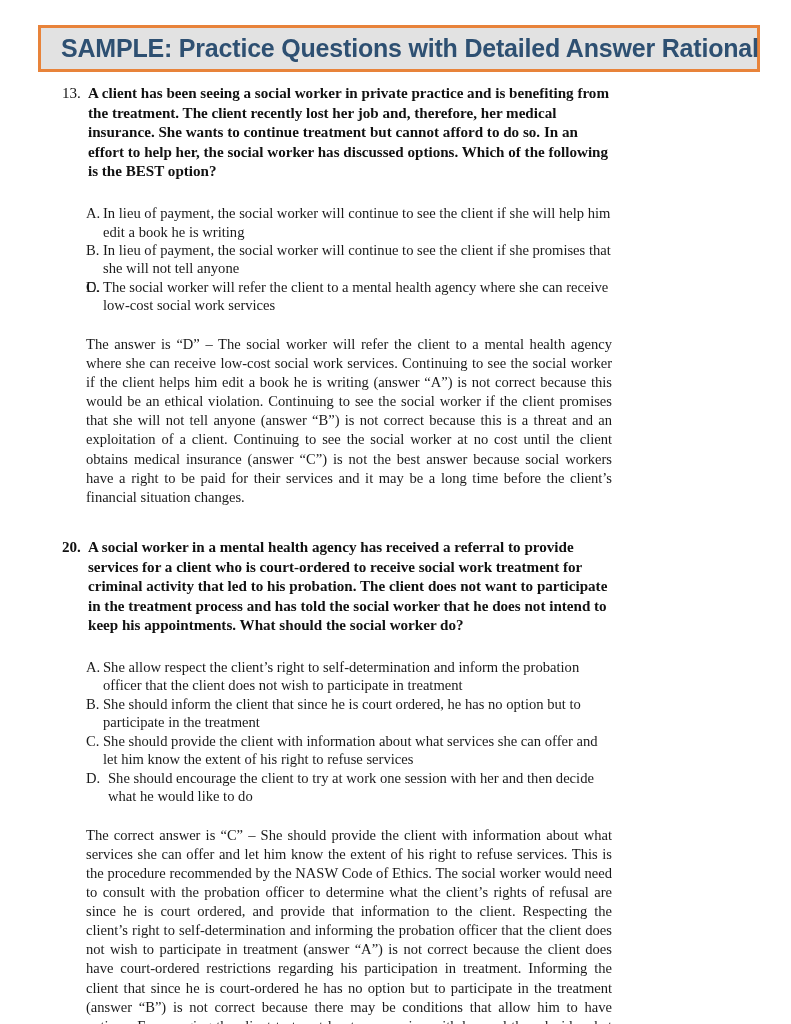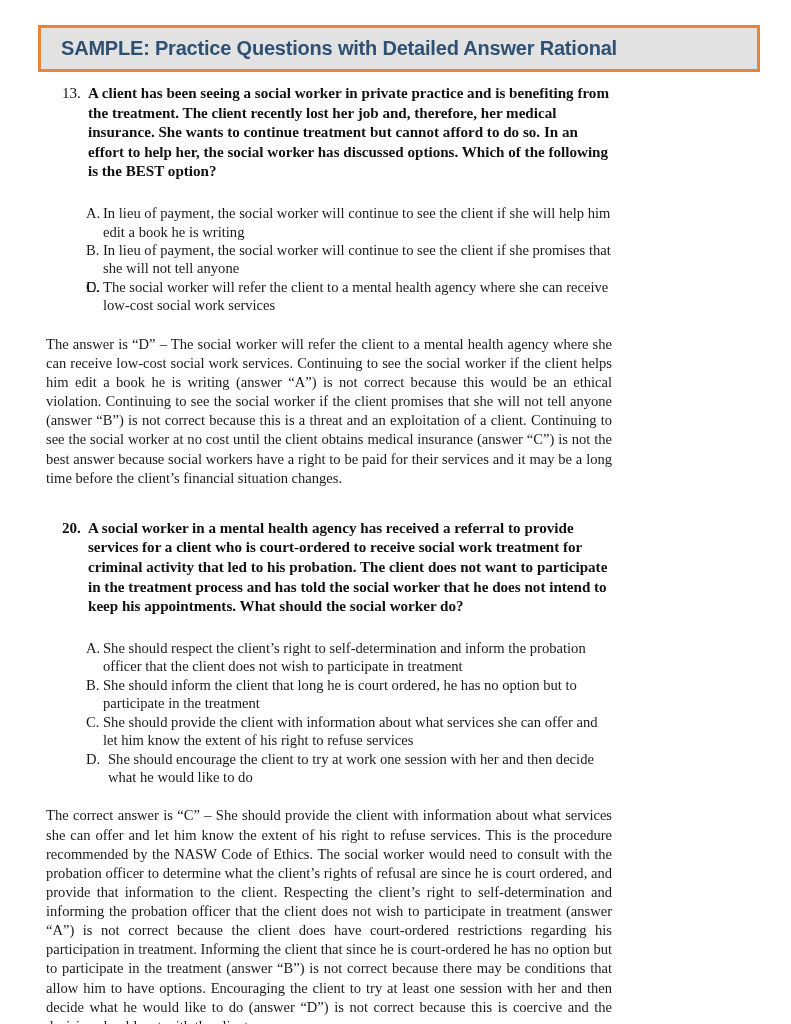--- a/index.html
+++ b/index.html
@@ -32,21 +32,21 @@
     box-sizing: border-box;
     border: 3px solid #e8833a;
     background: #e2e2e2;
     display: flex;
     align-items: center;
     padding-left: 20px;
   }
   .banner-title {
     font-family: "Liberation Sans", "DejaVu Sans", sans-serif;
     font-weight: bold;
-    font-size: 20px;
+    font-size: 25px;
     letter-spacing: -0.2px;
     color: #2e5072;
     white-space: nowrap;
   }
 
   
   .content {
     position: absolute;
     left: 16px;
     top: 84px;
@@ -94,21 +94,21 @@
     position: absolute;
     left: 0;
     top: 0;
     font-size: 14.6px;
   }
   .option.wide-gap {
     padding-left: 22px;
   }
 
   .rationale {
-    margin: 20px 43px 0 30px;
+    margin: 20px 43px 0 70px;
     font-size: 14.55px;
     line-height: 1.315;
     text-align: justify;
     text-justify: inter-word;
     hyphens: manual;
   }
 
   .gap-q13-q14 { height: 31px; }
 </style>
 </head>
@@ -153,25 +153,25 @@
 
     <div class="question-block">
       <div class="q-stem">
         <span class="q-num">20.</span>
         <span>A social worker in a mental health agency has received a referral to provide services for a client who is court-ordered to receive social work treatment for criminal activity that led to his probation. The client does not want to participate in the treatment process and has told the social worker that he does not intend to keep his appointments. What should the social worker do?</span>
       </div>
 
       <ul class="options">
         <li class="option">
           <span class="option-letter">A.</span>
-          <span>She should respect the client’s right to self-determination and inform the probation officer that the client does not wish to participate in treatment</span>
+          <span>She allow respect the client’s right to self-determination and inform the probation officer that the client does not wish to participate in treatment</span>
         </li>
         <li class="option">
           <span class="option-letter">B.</span>
-          <span>She should inform the client that long he is court ordered, he has no option but to participate in the treatment</span>
+          <span>She should inform the client that since he is court ordered, he has no option but to participate in the treatment</span>
         </li>
         <li class="option">
           <span class="option-letter">C.</span>
           <span>She should provide the client with information about what services she can offer and let him know the extent of his right to refuse services</span>
         </li>
         <li class="option wide-gap">
           <span class="option-letter">D.</span>
           <span>She should encourage the client to try at work one session with her and then decide what he would like to do</span>
         </li>
       </ul>

